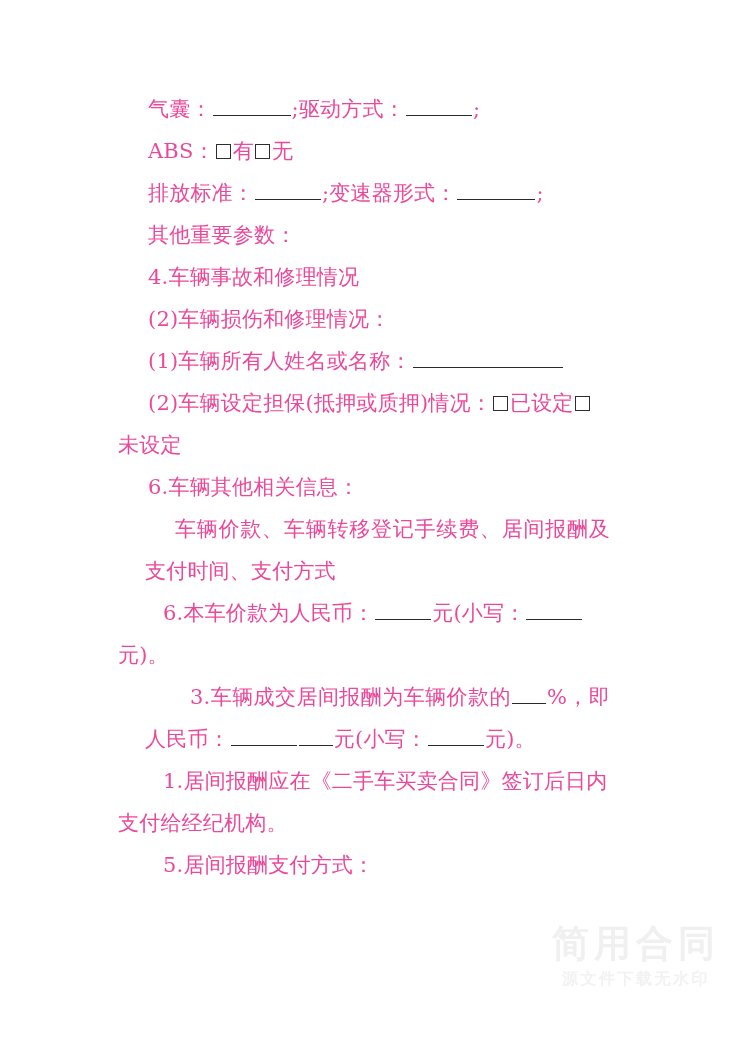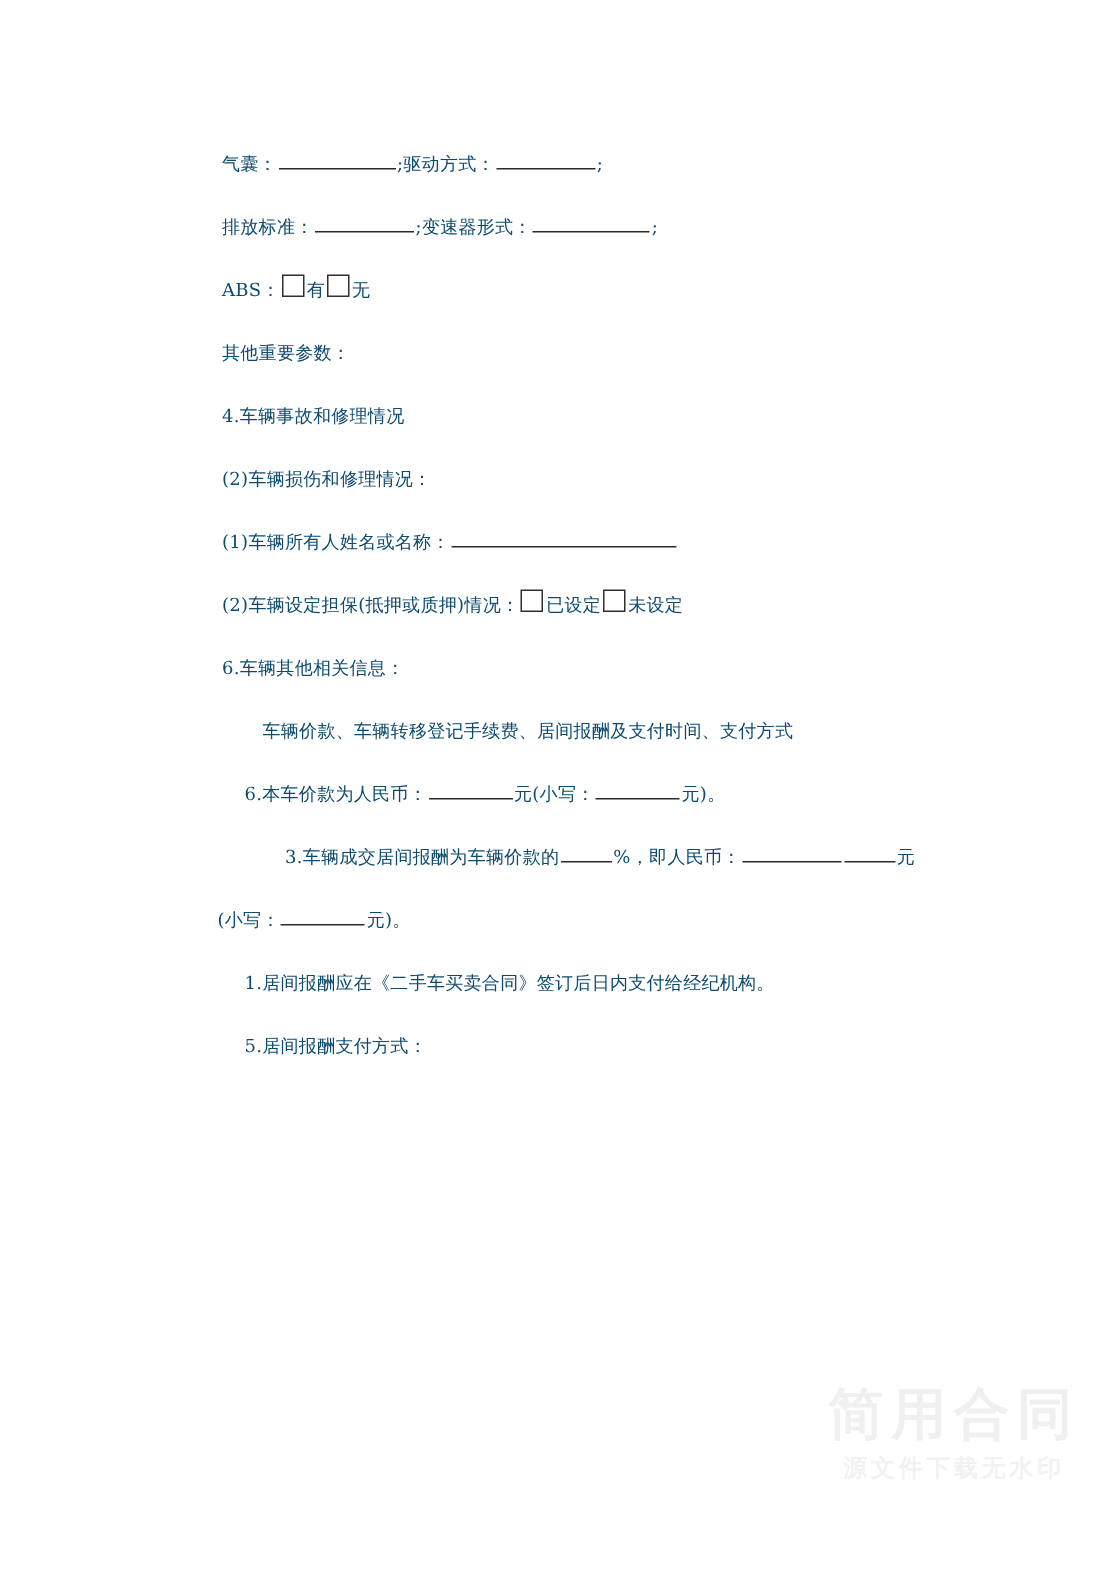--- a/index.html
+++ b/index.html
@@ -56,23 +56,23 @@
   
   #doc-body {
     position: absolute;
     left: 118px;
     top: 88px;
     width: 492px;
     z-index: 2;
   }
 
   .para {
-    font-size: 12px;
+    font-size: 21px;
     line-height: 42px;
-    color: #0c4a6e;
+    color: #ec4899;
     white-space: pre-wrap;
     word-break: break-word;
     letter-spacing: 0.2px;
   }
   
   .para.indent-1 { text-indent: 30px; }
   
   .para.indent-2 { text-indent: 45px; }
 
   
@@ -115,23 +115,23 @@
 
   <div id="watermark">
     <div class="wm-main">简用合同</div>
     <div class="wm-sub">源文件下载无水印</div>
   </div>
 
   <div id="doc-body">
 
     <div class="para indent-1"><span>气囊：</span><span class="blank w-lg"></span><span>;</span><span>驱动方式：</span><span class="blank w-md"></span><span>;</span></div>
 
+    <div class="para indent-1"><span>ABS：</span><span class="cbx"></span><span>有</span><span class="cbx"></span><span>无</span></div>
+
     <div class="para indent-1"><span>排放标准：</span><span class="blank w-md"></span><span>;</span><span>变速器形式：</span><span class="blank w-lg"></span><span>;</span></div>
-
-    <div class="para indent-1"><span>ABS：</span><span class="cbx"></span><span>有</span><span class="cbx"></span><span>无</span></div>
 
     <div class="para indent-1">其他重要参数：</div>
 
     <div class="para indent-1">4.车辆事故和修理情况</div>
 
 
     <div class="para indent-1">(2)车辆损伤和修理情况：</div>
 
 
     <div class="para indent-1"><span>(1)车辆所有人姓名或名称：</span><span class="blank w-2xl"></span></div>

